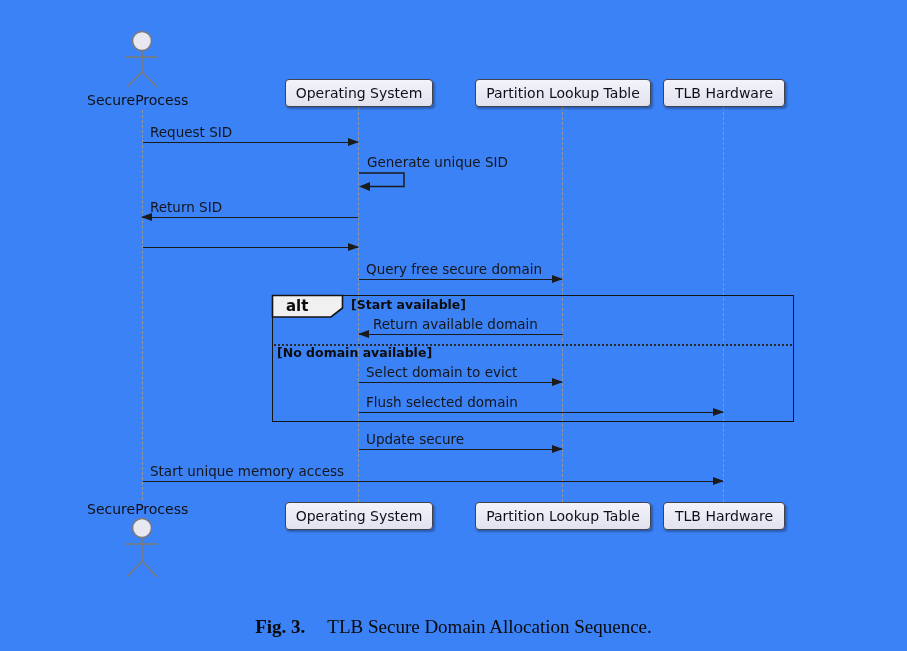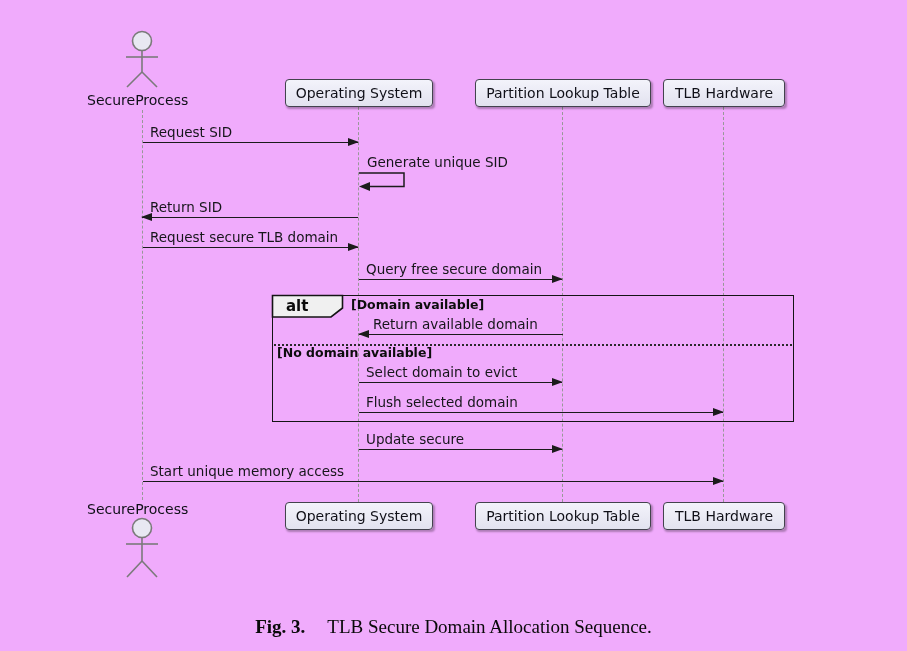--- a/index.html
+++ b/index.html
@@ -1,16 +1,16 @@
 <!DOCTYPE html>
 <html><head>
 <meta charset="utf-8">
 <style>
   html,body{margin:0;padding:0;background:#ffffff;}
-  .canvas{position:relative;width:907px;height:651px;background:#f0abfc;overflow:hidden;
+  .canvas{position:relative;width:907px;height:651px;background:#3b82f6;overflow:hidden;
           font-family:"DejaVu Sans","Liberation Sans",sans-serif;color:#111;}
   .lifeline{position:absolute;width:0;border-left:1px dashed #989898;}
   .pbox{position:absolute;height:26px;line-height:26px;text-align:center;
         background:linear-gradient(#f3f3fb,#e2e2ef);
         border:1px solid #43434e;border-radius:4px;
         box-shadow:1.5px 2px 2px rgba(0,0,0,.28);
         font-size:14px;color:#101018;white-space:nowrap;}
   .actor-label{position:absolute;font-size:14px;color:#101018;white-space:nowrap;}
   .msg-label{position:absolute;font-size:13.5px;color:#16161a;white-space:nowrap;}
   .msg-line{position:absolute;height:0;border-top:1.4px solid #1b1b1b;}
@@ -57,32 +57,31 @@
 
   <div class="msg-label" style="left:367px;top:154px">Generate unique SID</div>
   <svg width="54" height="22" style="left:358px;top:172px" viewBox="0 0 54 22">
     <path d="M1,1 H46 V14.5 H12" fill="none" stroke="#1b1b1b" stroke-width="1.5"></path>
     <polygon points="12,10 12,19 1,14.5" fill="#1b1b1b"></polygon>
   </svg>
 
   <div class="msg-label" style="left:150px;top:199px">Return SID</div>
   <div class="msg-line arr-l" style="left:142px;top:217px;width:216px"></div>
 
-  <div class="msg-label" style="left:150px;top:229px">Request secure TLB domain</div>
   <div class="msg-line arr-r" style="left:143px;top:247px;width:215px"></div>
 
   <div class="msg-label" style="left:366px;top:261px">Query free secure domain</div>
   <div class="msg-line arr-r" style="left:359px;top:279px;width:203px"></div>
 
   <div class="alt-frame"></div>
   <svg class="alt-tag" width="72" height="23" viewBox="0 0 72 23">
     <polygon points="0.5,0.5 70.5,0.5 70.5,13 59,22 0.5,22" fill="#f0f0f0" stroke="#141414" stroke-width="1.6"></polygon>
   </svg>
   <div class="alt-tag-text">alt</div>
-  <div class="guard" style="left:351px;top:297px">[Domain available]</div>
+  <div class="guard" style="left:351px;top:297px">[Start available]</div>
 
   <div class="msg-label" style="left:373px;top:316px">Return available domain</div>
   <div class="msg-line arr-l" style="left:359px;top:334px;width:204px"></div>
 
   <div class="alt-divider"></div>
   <div class="guard" style="left:277px;top:345px">[No domain available]</div>
 
   <div class="msg-label" style="left:366px;top:364px">Select domain to evict</div>
   <div class="msg-line arr-r" style="left:359px;top:382px;width:203px"></div>
 

